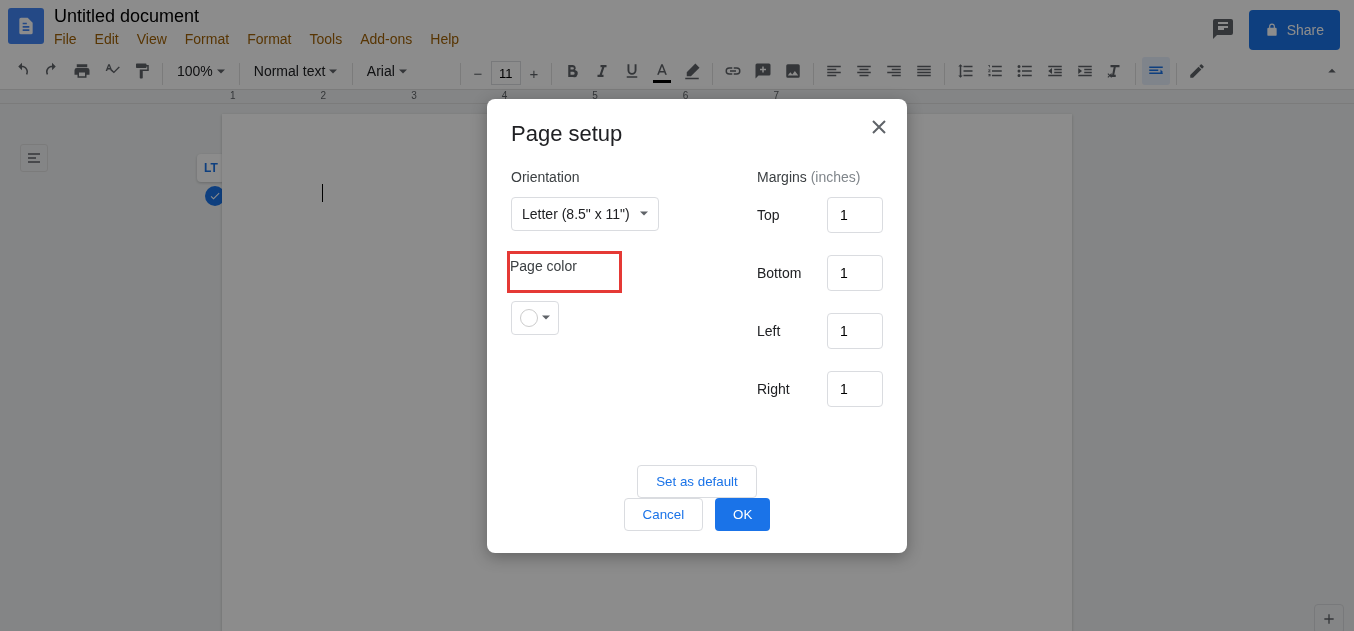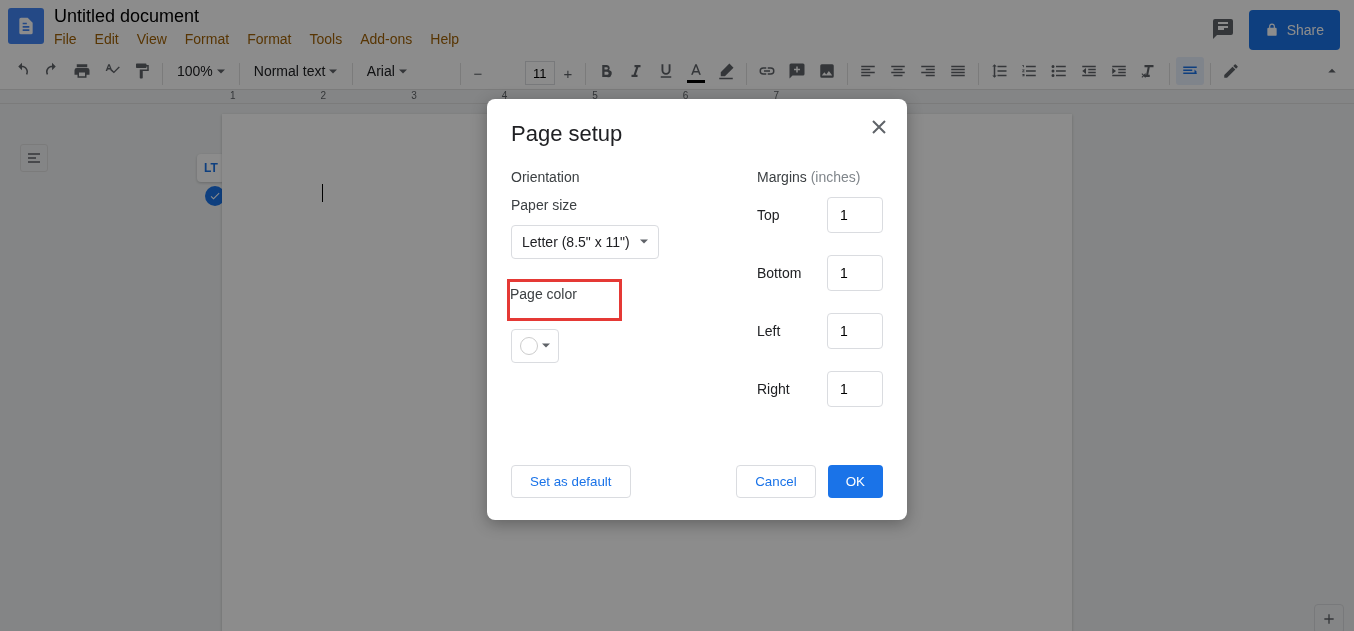--- a/index.html
+++ b/index.html
@@ -47,21 +47,21 @@
   }
   .tb-btn svg{ width:18px; height:18px; fill:#5f6368; }
   .tb-sep { width:1px; height:22px; background:#e0e0e0; margin:0 4px; }
   .zoom-box, .style-box, .font-box {
     display:flex; align-items:center; gap:4px; padding:0 8px; color:#202124; height:28px;
   }
   .style-box{ width:100px;} .font-box{ width:95px;}
   .dd-arrow svg{ width:8px; height:8px; fill:#5f6368;}
   .font-size-group { display:flex; align-items:center; gap:2px; }
   .font-size-input {
-    width:30px; height:24px; text-align:center; border:1px solid #dadce0; font-size:13px;margin-left:34px;
+    width:30px; height:24px; text-align:center; border:1px solid #dadce0; font-size:13px;
   }
   .fs-btn { width:22px; height:22px; text-align:center; font-size:15px; color:#5f6368; display:flex;align-items:center;justify-content:center;}
   .tb-active { background:#e8f0fe; }
   .tb-active svg { fill:#1a73e8; }
   
   .ruler { height:14px; background:#f1f3f4; border-bottom:1px solid #e0e0e0; position:relative;}
   .ruler-numbers{ position:absolute; left:230px; top:0; font-size:10px; color:#5f6368; display:flex; gap:85px;}
   .workspace { position:relative; height:540px; background:#f1f3f4; }
   .page {
     position:absolute; left:222px; top:10px; width:850px; height:520px; background:#fff; box-shadow:0 1px 3px rgba(0,0,0,0.2);
@@ -96,21 +96,21 @@
   .paper-select{ border:1px solid #dadce0; border-radius:4px; padding:8px 10px; display:flex;align-items:center; justify-content:space-between; width:148px;}
   .paper-select svg{ width:8px;height:8px; fill:#5f6368;}
   .page-color-row{ margin-top:20px;}
   .page-color-row .sect-wrap{ border:3px solid #e53935; padding:4px 42px 4px 0; display:inline-block; margin-left:-4px;}
   .color-btn{ margin-top:8px; border:1px solid #dadce0; border-radius:4px; width:48px; height:34px; display:flex; align-items:center; justify-content:center; gap:4px;}
   .color-swatch{ width:18px;height:18px;border-radius:50%; background:#fff; border:1px solid #ccc;}
   .color-btn svg{width:8px;height:8px;fill:#5f6368;}
   .margins-unit{ color:#80868b; font-weight:400;}
   .margin-row{ display:flex; justify-content:space-between; align-items:center; margin-bottom:22px; gap:0;}
   .margin-input{ width:56px; height:36px; border:1px solid #dadce0; border-radius:4px; text-align:left; padding-left:12px; font-size:14px;}
-  .dialog-footer{ display:flex; justify-content:space-between; align-items:center; margin-top:36px;}
+  .dialog-footer{ display:flex; justify-content:space-between; align-items:center; margin-top:36px;flex-direction:column;}
   .btn-flat{ border:1px solid #dadce0; border-radius:4px; padding:8px 18px; color:#1a73e8; font-weight:500; background:#fff;}
   .btn-primary{ background:#1a73e8; color:#ffffff; border:none;}
   .footer-right{ display:flex; gap:12px;}
   
   .text-color { position:relative; }
   .text-color .bar { position:absolute; bottom:2px; left:5px; right:5px; height:3px; background:#000;}
 </style>
 </head>
 <body>
 
@@ -358,21 +358,20 @@
   <div class="dialog-close">
     <svg viewBox="0 0 14 14">
         <path d="M1 1l12 12M13 1 1 13" stroke-width="2" fill="none"></path>
       </svg>
   </div>
 
   <div class="dialog-body">
     <div class="col-left">
       <span class="sect-label">Orientation</span>
 
-      <span class="sect-label">Paper size</span>
       <div class="paper-select">
         <span>Letter (8.5" x 11")</span>
         <svg viewBox="0 0 10 10">
             <path d="M0 2l5 5 5-5z"></path>
           </svg>
       </div>
 
       <div class="page-color-row">
         <span class="sect-wrap"><span class="sect-label" style="margin-bottom:12px">Page color</span></span>
         <div class="color-btn">

